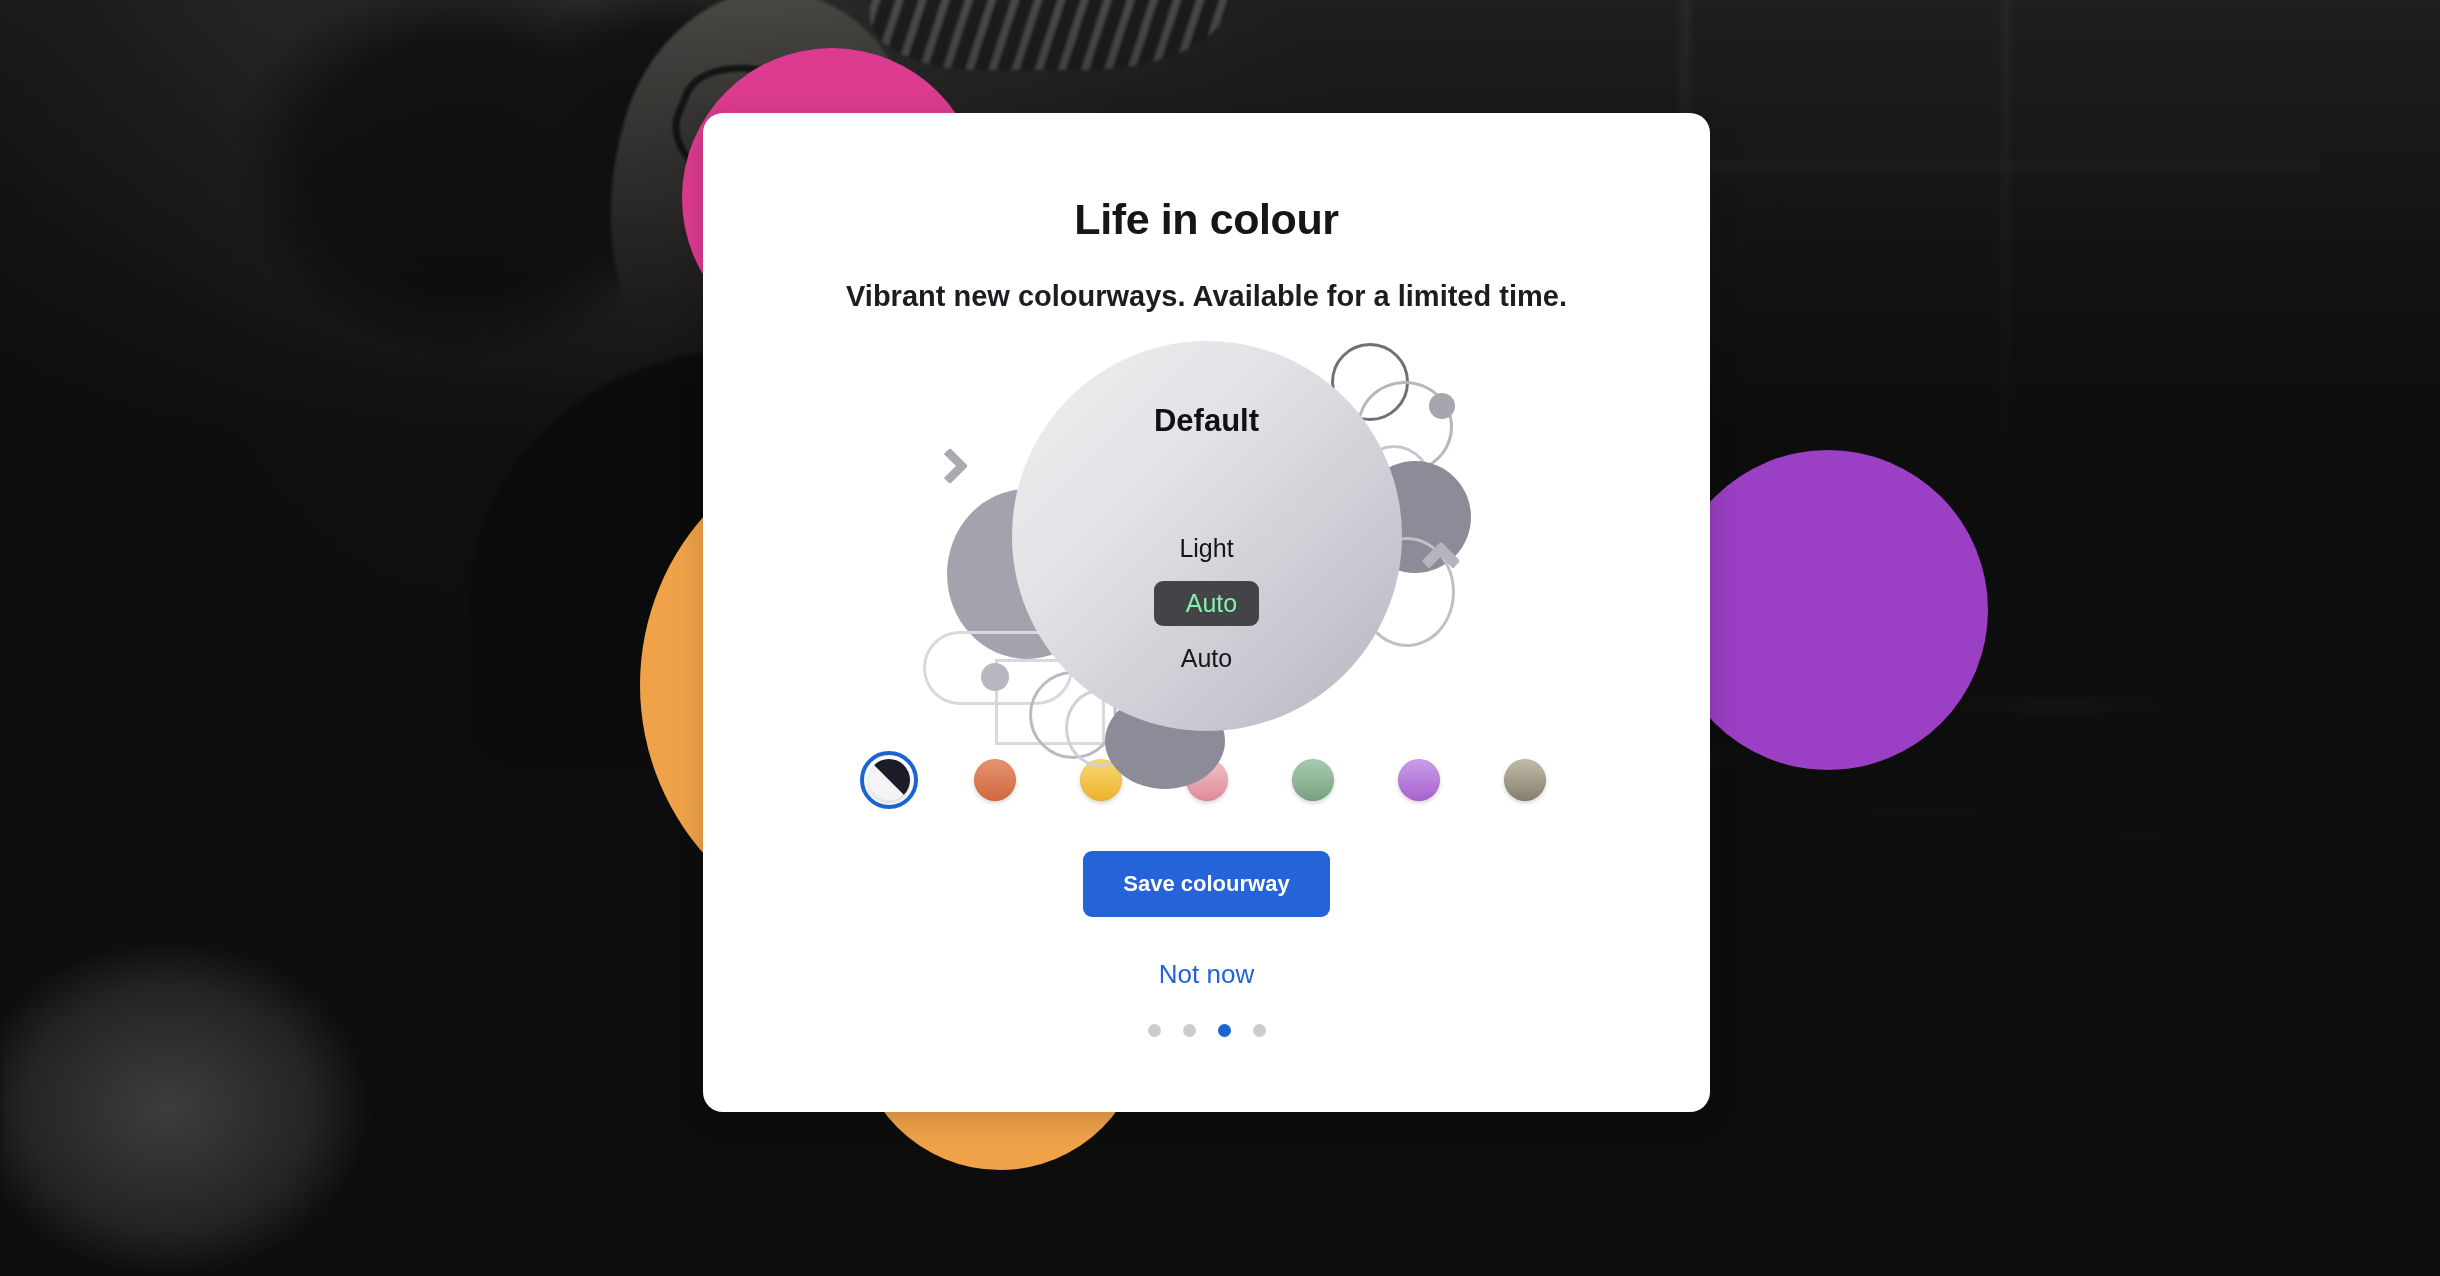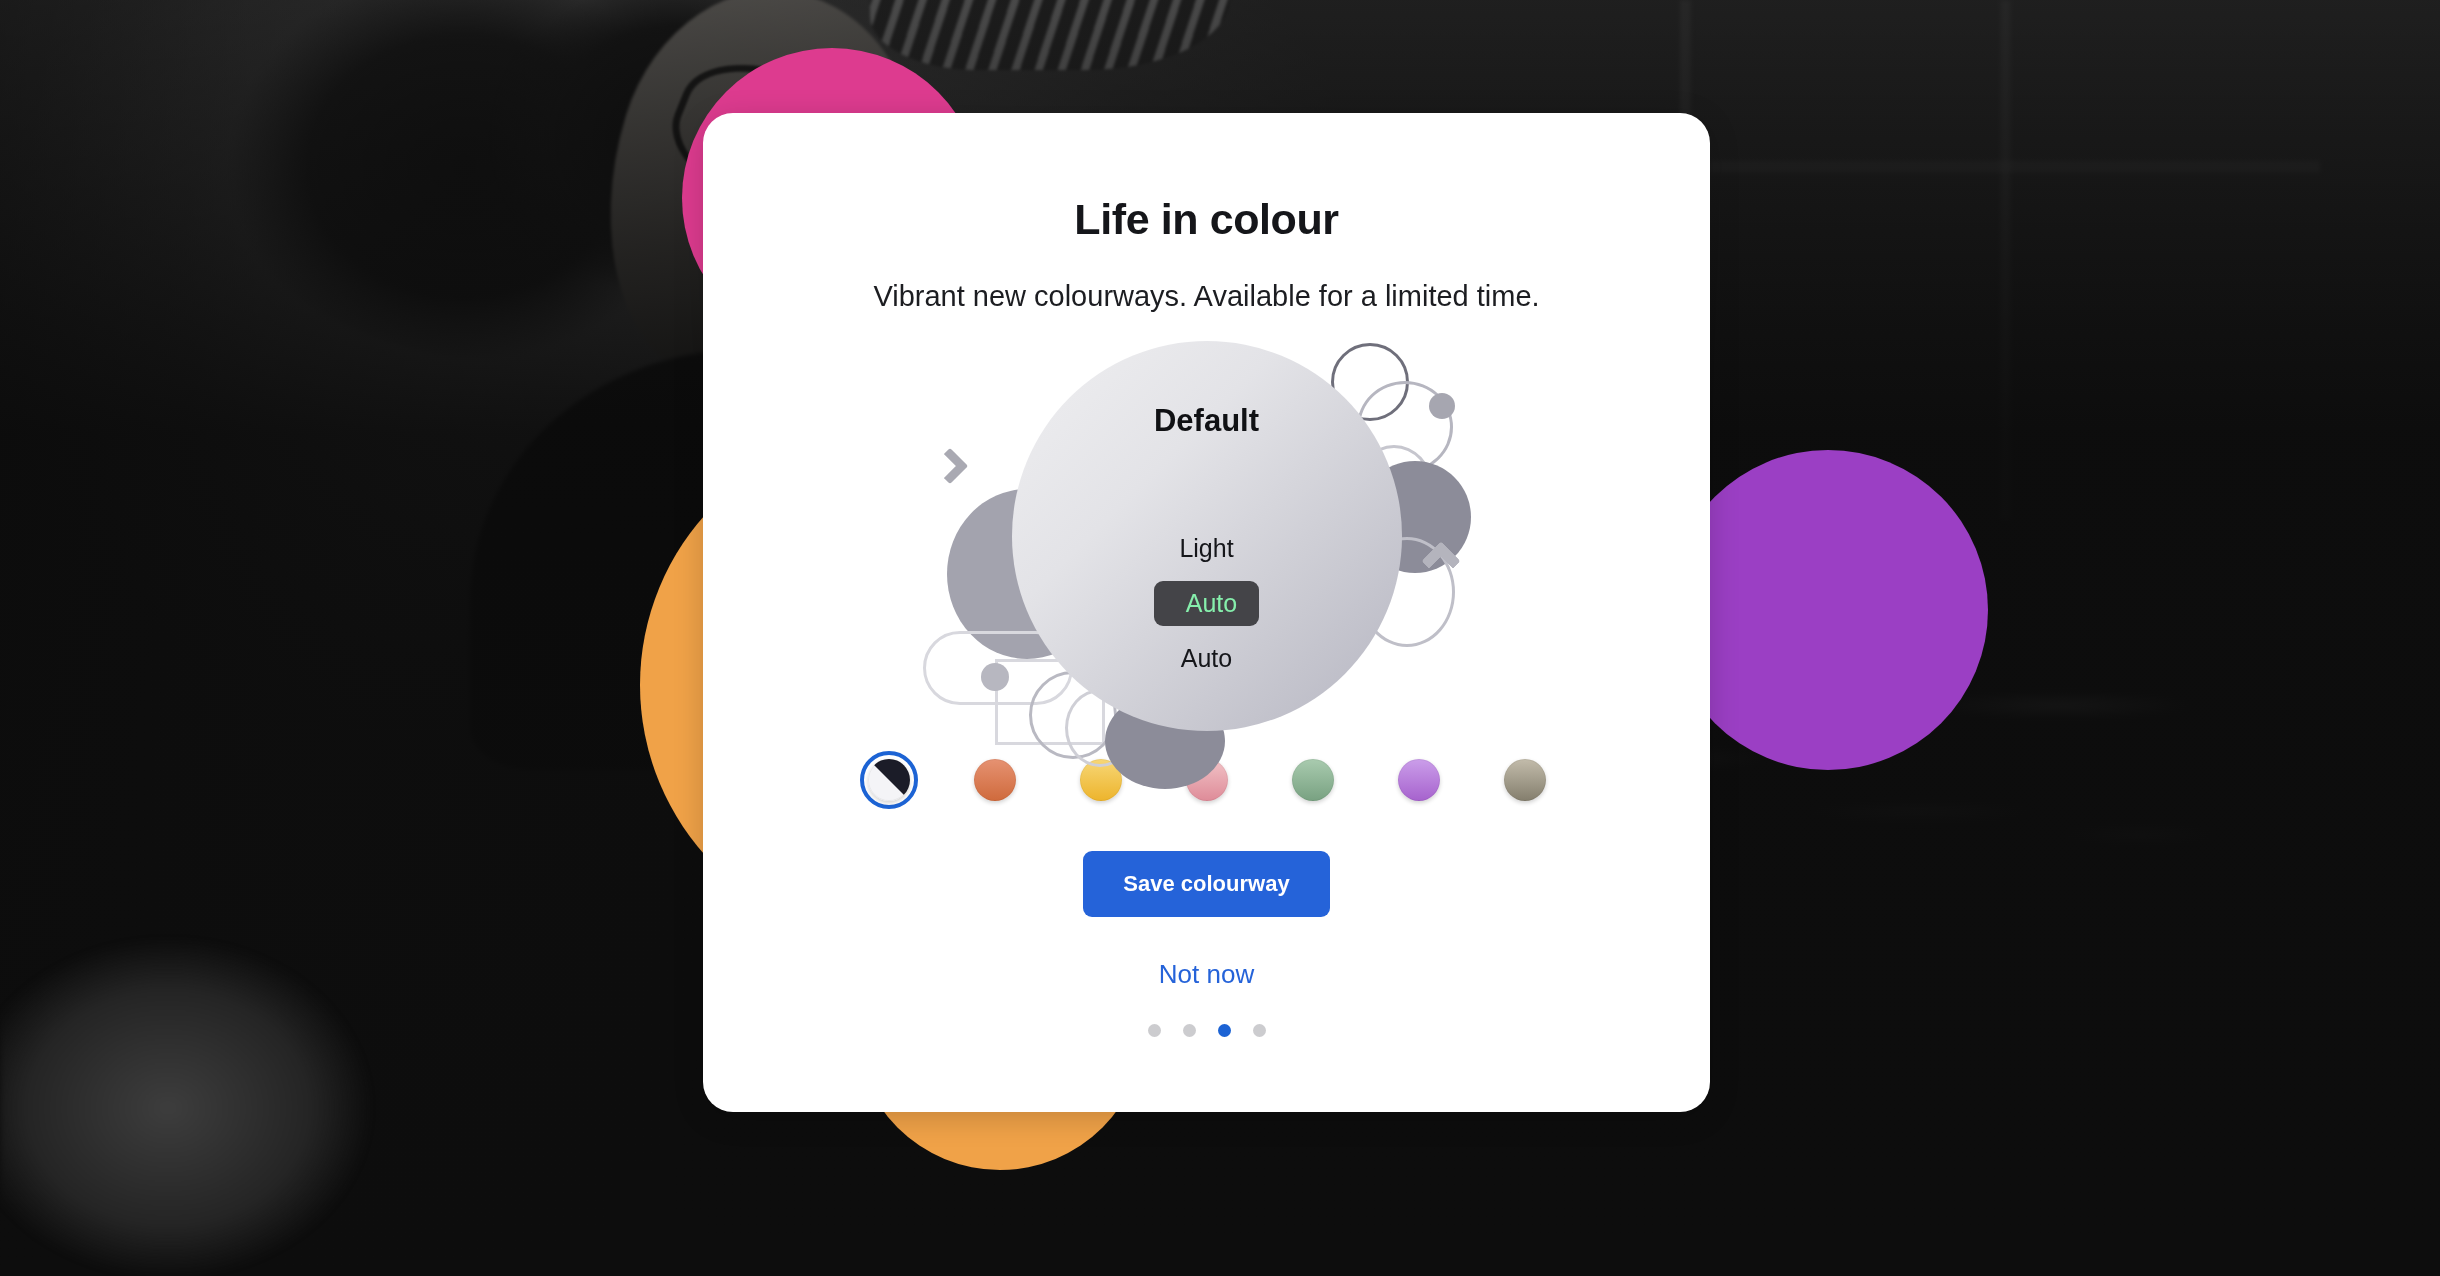--- a/index.html
+++ b/index.html
@@ -145,39 +145,39 @@
   .circle-purple  { left: 1668px; top: 450px; width: 320px; height: 320px; background: #9b3fc4; }
 
   
   .dialog {
     position: absolute;
     left: 703px;
     top: 113px;
     width: 1007px;
     height: 999px;
     background: #ffffff;
-    border-radius: 30px;
+    border-radius: 20px;
     box-shadow: 0 6px 30px rgba(0,0,0,.18);
     overflow: hidden;
     display: flex;
     flex-direction: column;
     align-items: center;
   }
 
   .dlg-title {
     margin-top: 82px;
     font-size: 43px;
     font-weight: bold;
     color: #15161a;
     letter-spacing: -0.4px;
   }
   .dlg-subtitle {
     margin-top: 36px;
     font-size: 29px;
-    font-weight: normal;
+    font-weight: bold;
     color: #1c1d21;
   }
 
   
   .preview-stage {
     position: relative;
     width: 540px;
     height: 400px;
     margin-top: 28px;
   }

